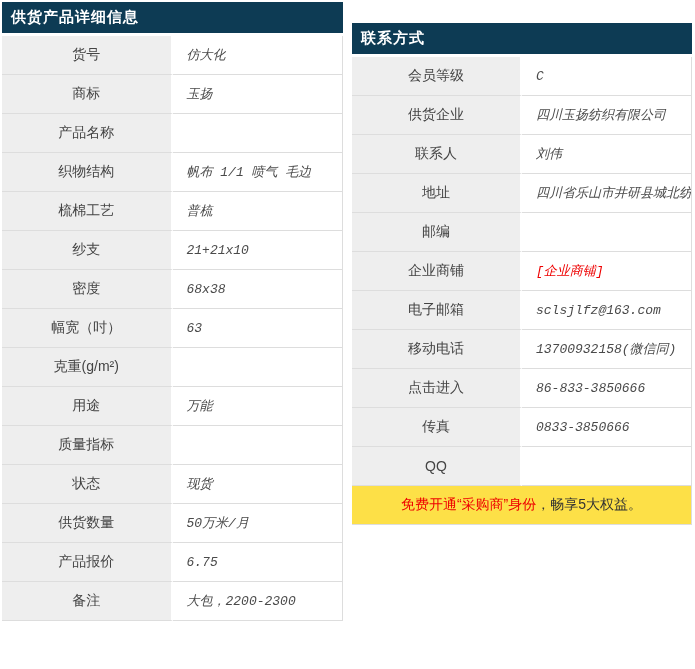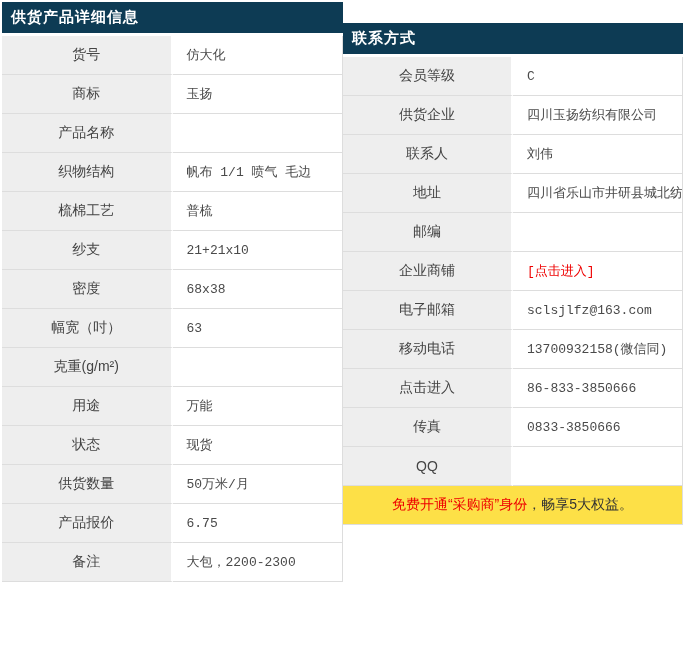--- a/index.html
+++ b/index.html
@@ -7,20 +7,21 @@
     padding: 0;
     background: #ffffff;
     font-family: "Liberation Sans", "DejaVu Sans", sans-serif;
   }
   .page {
     width: 695px;
     height: 669px;
     box-sizing: border-box;
     padding: 2px;
     display: flex;
+    gap: 9px;
     align-items: flex-start;
   }
   table.panel {
     border-collapse: separate;
     border-spacing: 0;
     background: #ffffff;
     table-layout: fixed;
   }
   table.panel.left  { width: 341px; }
   table.panel.right { width: 340px; margin-top: 21px; }
@@ -49,20 +50,21 @@
     color: #444444;
     font-size: 14px;
     border-right: 2px solid #ffffff;
   }
   td.value {
     padding-left: 14px;
     color: #4a4a4a;
     font-size: 13px;
     font-family: "Liberation Mono", "DejaVu Sans Mono", monospace;
     border-right: 1px solid #dddddd;
+    font-style: italic;
   }
   td.value.link {
     color: #ee0000;
     cursor: pointer;
   }
   td.footer-cell {
     background: #fde047;
     text-align: center;
     font-size: 14px;
     color: #333333;
@@ -128,20 +130,24 @@
         <tr>
           <td class="label">克重(g/m²)</td>
           <td class="value"></td>
         </tr>
 
         <tr>
           <td class="label">用途</td>
           <td class="value">万能</td>
         </tr>
 
+        <tr>
+          <td class="label">质量指标</td>
+          <td class="value"></td>
+        </tr>
 
         <tr>
           <td class="label">状态</td>
           <td class="value">现货</td>
         </tr>
 
         <tr>
           <td class="label">供货数量</td>
           <td class="value">50万米/月</td>
         </tr>
@@ -187,21 +193,21 @@
           <td class="value">四川省乐山市井研县城北纺织工业园区</td>
         </tr>
 
         <tr>
           <td class="label">邮编</td>
           <td class="value"></td>
         </tr>
 
         <tr>
           <td class="label">企业商铺</td>
-          <td class="value link">[点击进入]</td>
+          <td class="value link">[企业商铺]</td>
         </tr>
 
         <tr>
           <td class="label">电子邮箱</td>
           <td class="value">sclsjlfz@163.com</td>
         </tr>
 
         <tr>
           <td class="label">移动电话</td>
           <td class="value">13700932158(微信同)</td>

